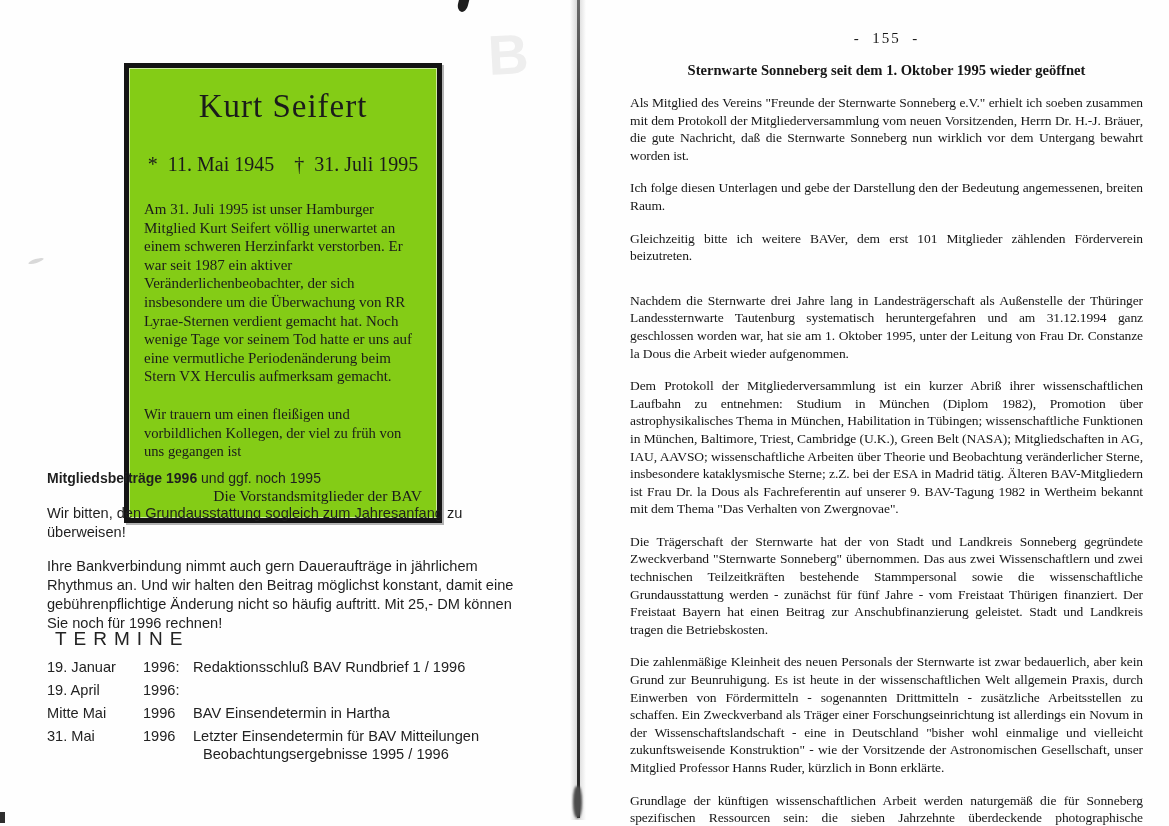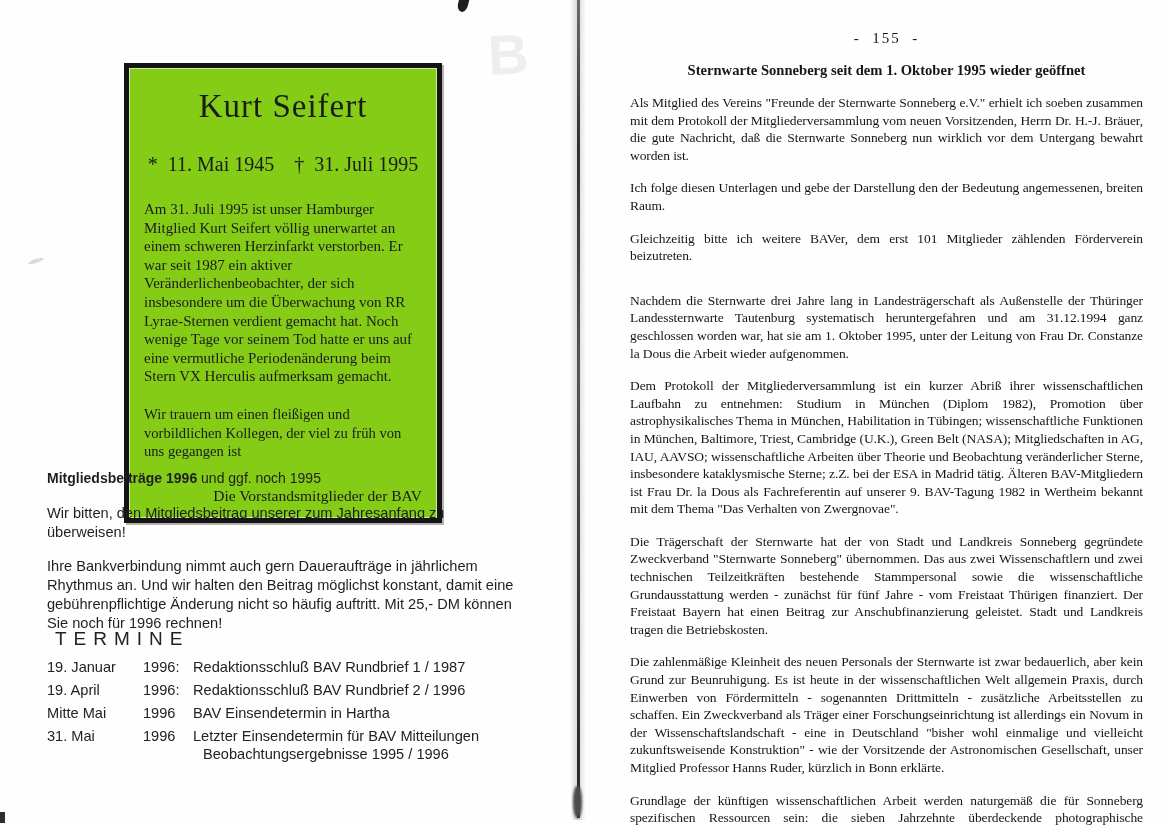--- a/index.html
+++ b/index.html
@@ -104,36 +104,35 @@
     <div class="obituary-box">
       <div class="obit-title">Kurt Seifert</div>
       <div class="obit-dates">*  11. Mai 1945    †  31. Juli 1995</div>
       <div class="obit-body">Am 31. Juli 1995 ist unser Hamburger Mitglied Kurt Seifert völlig unerwartet an einem schweren Herzinfarkt verstorben. Er war seit 1987 ein aktiver Veränderlichenbeobachter, der sich insbesondere um die Überwachung von RR Lyrae-Sternen verdient gemacht hat. Noch wenige Tage vor seinem Tod hatte er uns auf eine vermutliche Periodenänderung beim Stern VX Herculis aufmerksam gemacht.</div>
       <div class="obit-body2">Wir trauern um einen fleißigen und vorbildlichen Kollegen, der viel zu früh von uns gegangen ist</div>
       <div class="obit-sign">Die Vorstandsmitglieder der BAV</div>
     </div>
 
     <div class="membership">
       <div class="m-head"><span class="m-bold">Mitgliedsbeiträge 1996</span><span> und ggf. noch 1995</span></div>
-      <p>Wir bitten, den Mitgliedsbeitrag unserer zum Jahresanfang zu überweisen!</p>
+      <p>Wir bitten, den Grundausstattung sogleich zum Jahresanfang zu überweisen!</p>
       <p>Ihre Bankverbindung nimmt auch gern Daueraufträge in jährlichem Rhythmus an. Und wir halten den Beitrag möglichst konstant, damit eine gebührenpflichtige Änderung nicht so häufig auftritt. Mit 25,- DM können Sie noch für 1996 rechnen!</p>
     </div>
 
     <div class="termine">
       <p class="termine-head">TERMINE</p>
 
       <div class="termine-row">
         <span>19. Januar</span>
         <span>1996:</span>
-        <span>Redaktionsschluß  BAV Rundbrief 1 / 1987</span>
+        <span>Redaktionsschluß  BAV Rundbrief 1 / 1996</span>
       </div>
       <div class="termine-row">
         <span>19. April</span>
         <span>1996:</span>
-        <span>Redaktionsschluß  BAV Rundbrief 2 / 1996</span>
       </div>
       <div class="termine-row">
         <span>Mitte Mai</span>
         <span>1996</span>
         <span>BAV Einsendetermin in Hartha</span>
       </div>
       <div class="termine-row">
         <span>31. Mai</span>
         <span>1996</span>
         <span><span>Letzter Einsendetermin für BAV Mitteilungen</span><br><span class="t-line2">Beobachtungsergebnisse 1995 / 1996</span></span>

